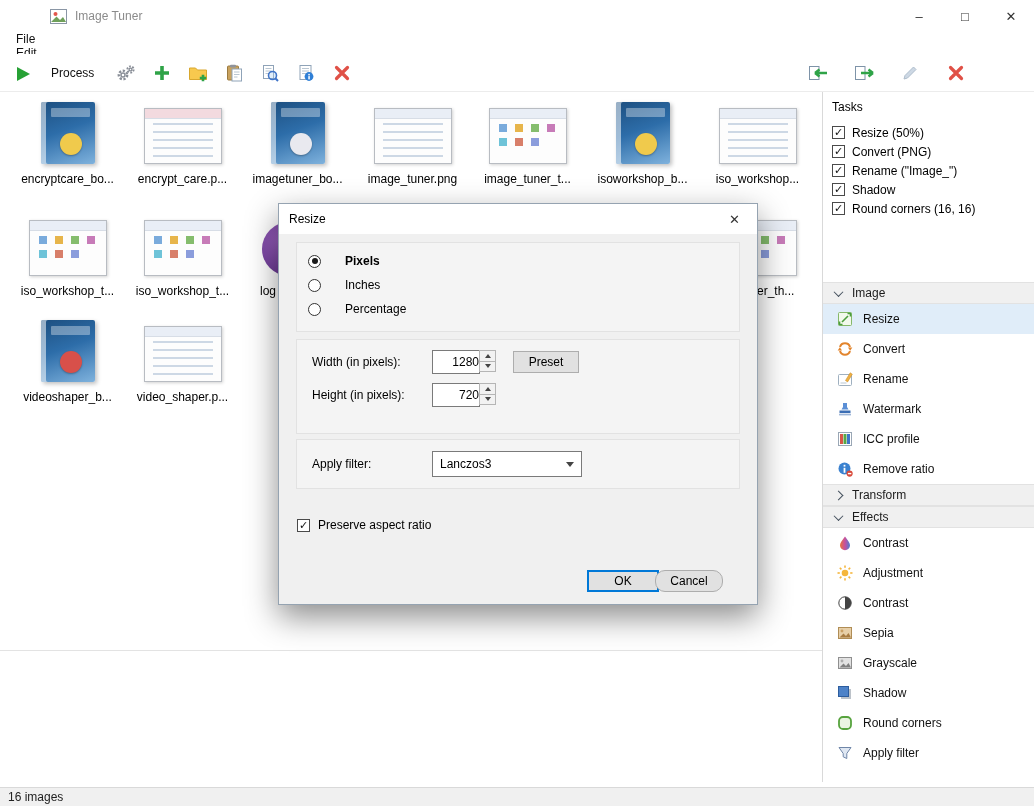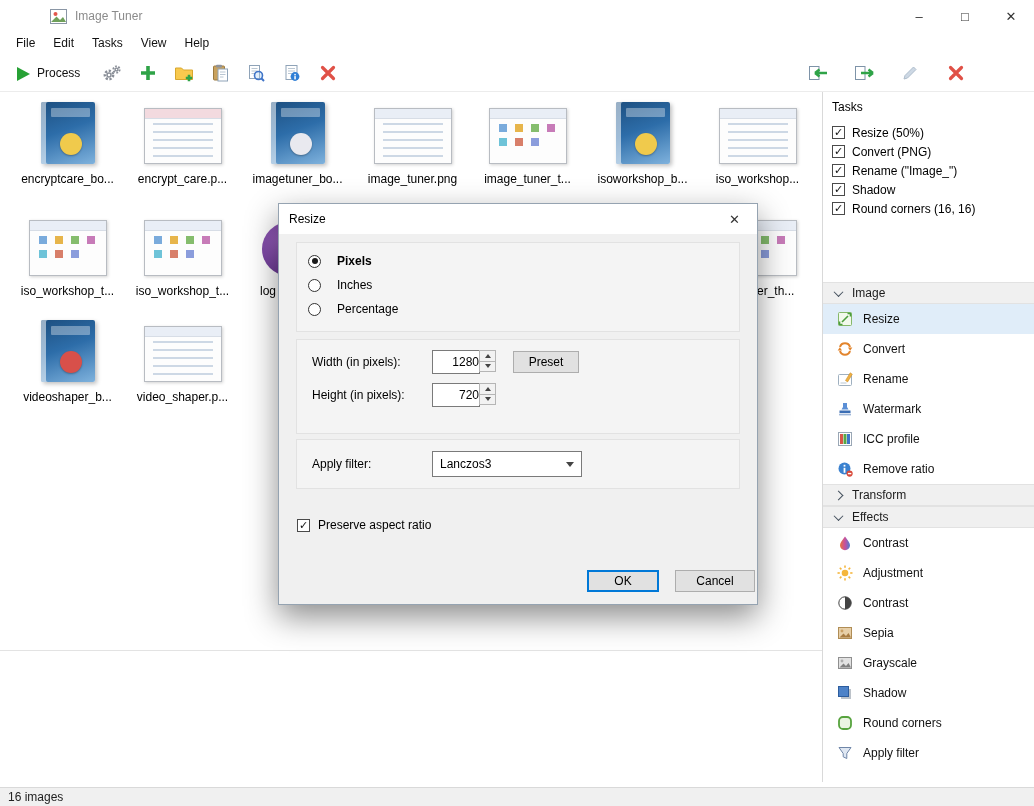--- a/index.html
+++ b/index.html
@@ -8,28 +8,28 @@
          background:#fff; position:relative; overflow:hidden; }
 
   
   .titlebar { height:32px; display:flex; align-items:center; padding-left:10px; background:#fff;margin-left:40px; }
   .app-icon { width:17px; height:15px; margin-right:8px; flex:none; }
   .title-text { color:#8b8b8b; }
   .win-controls { margin-left:auto; display:flex; height:100%; }
   .win-btn { width:46px; display:flex; align-items:center; justify-content:center; color:#333; font-size:13px; }
 
   
-  .menubar { height:22px; display:flex; align-items:flex-start; padding-left:7px; background:#fff; }
+  .menubar { height:22px; display:flex; align-items:flex-start; padding-left:7px; background:#fff;flex-direction:column; }
   .menu-item { padding:0 9px; height:100%; display:flex; align-items:center; color:#111; }
 
   
   .toolbar { height:38px; display:flex; align-items:center; padding-left:8px; background:#fff;
              position:relative; border-bottom:1px solid #ececec; }
   .tool { width:36px; height:30px; display:flex; align-items:center; justify-content:center; flex:none; }
-  .process-btn { display:flex; align-items:center; gap:7px; padding:0 14px 0 6px; height:30px; }
+  .process-btn { display:flex; align-items:center; gap:21px; padding:0 14px 0 6px; height:30px; }
   .process-label { color:#111; }
   .toolbar-right { position:absolute; right:60px; top:0; height:100%; display:flex; align-items:center; gap:10px; }
   .tool svg, .toolbar-right svg { display:block; }
 
   
   .content { position:absolute; top:92px; left:0; right:0; bottom:24px; display:flex; }
   .main-area { position:relative; width:822px; height:100%; background:#fff; overflow:hidden; }
   .main-divider { position:absolute; left:0; right:0; top:558px; height:1px; background:#e3e3e3; }
 
   
@@ -88,21 +88,21 @@
 
   
   .dialog { position:absolute; left:278px; top:203px; width:480px; height:402px; background:#f0f0f0;
             border:1px solid #95a3b1; box-shadow:0 12px 30px rgba(0,0,0,.45); z-index:50; }
   .dlg-titlebar { height:30px; background:#fff; display:flex; align-items:center; padding-left:10px; color:#000; }
   .dlg-close { margin-left:auto; width:45px; height:100%; display:flex; align-items:center;
                justify-content:center; color:#333; font-size:13px; }
   .dlg-body { position:relative; height:370px; }
   .group { position:absolute; left:17px; right:17px; border:1px solid #e2e2e2; background:#f4f4f4; }
   .g-units { top:8px; height:90px; padding:6px 0 0 11px; }
-  .radio-row { display:flex; align-items:center; gap:16px; height:24px; }
+  .radio-row { display:flex; align-items:center; gap:24px; height:24px; }
   .rb { width:13px; height:13px; border:1px solid #333; border-radius:50%; background:#fff;
         position:relative; flex:none; }
   .radio-row.checked .rb::after { content:""; position:absolute; inset:2.5px; background:#1a1a1a; border-radius:50%; }
   .radio-row.checked .r-label { font-weight:bold; }
   .g-dims { top:105px; height:95px; }
   .g-filter { top:205px; height:50px; }
   .dim-row { position:absolute; left:0; right:0; display:flex; align-items:center; }
   .dim-lbl { position:absolute; left:15px; }
   .num-wrap { position:absolute; left:135px; display:flex; }
   .num-input { width:48px; height:24px; border:1px solid #7a7a7a; background:#fff; text-align:right;
@@ -115,21 +115,21 @@
   .btn { height:22px; background:#e1e1e1; border:1px solid #adadad; font:inherit; color:#000;
          display:flex; align-items:center; justify-content:center; }
   .preset-btn { position:absolute; left:216px; width:66px; }
   .combo { position:absolute; left:135px; width:150px; height:26px; background:#fff; border:1px solid #7a7a7a;
            display:flex; align-items:center; padding:0 7px; }
   .combo-arrow { margin-left:auto; width:0; height:0; border-left:4px solid transparent;
                  border-right:4px solid transparent; border-top:5px solid #444; }
   .preserve-row { position:absolute; left:18px; top:284px; display:flex; align-items:center; gap:8px; }
   .dlg-buttons { position:absolute; top:336px; left:0; }
   .ok-btn { position:absolute; left:308px; width:72px; border:2px solid #0078d7; }
-  .cancel-btn { position:absolute; left:396px; width:80px; }
+  .cancel-btn { position:absolute; left:376px; width:68px;border-radius:10px; }
 </style>
 </head>
 <body>
 
 <div class="titlebar">
   <span class="app-icon">
     <svg viewBox="0 0 17 15" width="17" height="15">
         <rect x="0.5" y="0.5" width="16" height="14" fill="#fff" stroke="#8a96a5"></rect>
         <circle cx="5.5" cy="5" r="2" fill="#e2574c"></circle>
         <path d="M1 13 L6.5 7.5 L10 11 L13 8 L16 13 Z" fill="#6fa05a"></path>

